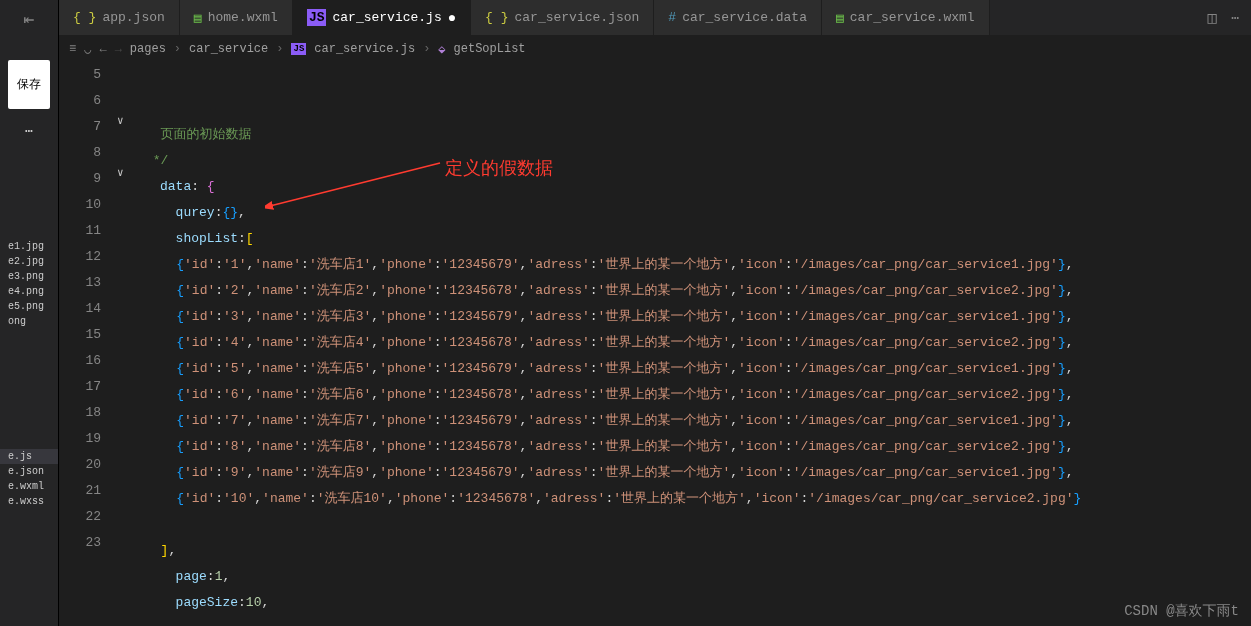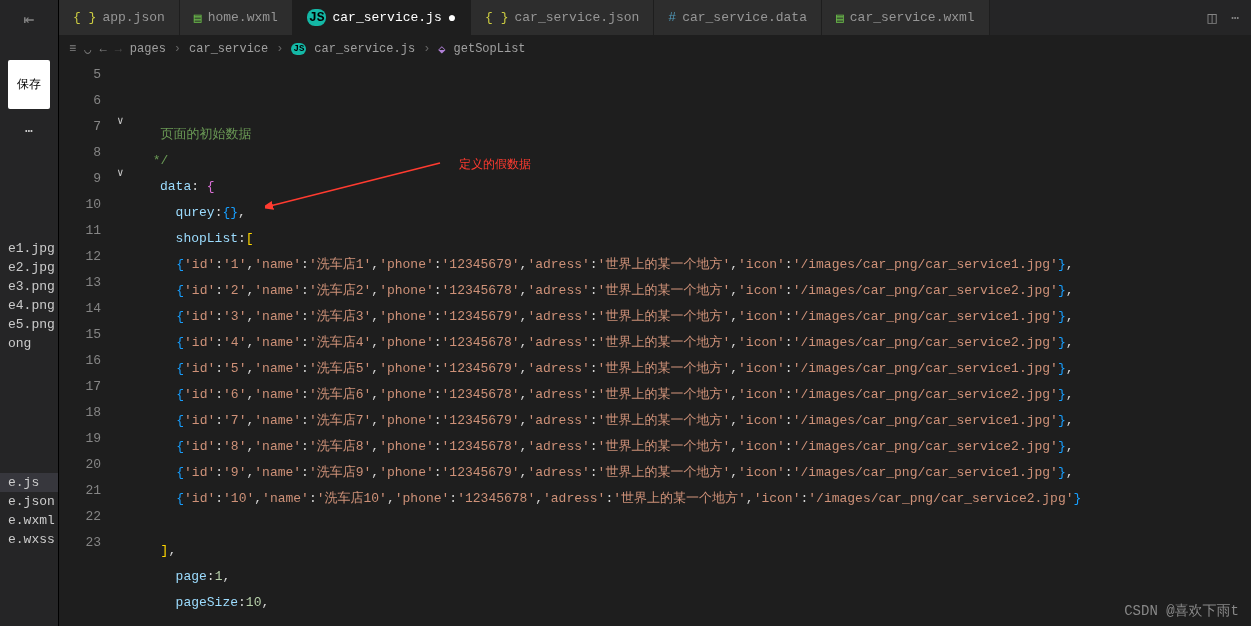--- a/index.html
+++ b/index.html
@@ -38,21 +38,21 @@
     text-align: center;
     border-radius: 2px;
   }
   .explorer {
     flex: 1;
     padding-top: 100px;
   }
   .explorer .file {
     color: #ccc;
     padding: 2px 8px;
-    font-size: 13px;
+    font-size: 10px;
     white-space: nowrap;
     overflow: hidden;
   }
   .explorer .file.sel { background: #37373d; }
   .editor-col {
     flex: 1;
     display: flex;
     flex-direction: column;
     background: #1e1e1e;
     border-left: 1px solid #000;
@@ -76,21 +76,21 @@
     background: #2d2d2d;
     cursor: pointer;
   }
   .tab.active {
     background: #1e1e1e;
     color: #ffffff;
   }
   .tab .fi { font-size: 13px; }
   .fi-json { color: #cbcb41; }
   .fi-wxml { color: #6cc04a; }
-  .fi-js { color: #cbcb41; background:#14b8a6; color:#000; font-size:9px; font-weight:bold; padding:1px 2px; border-radius:8px;}
+  .fi-js { color: #cbcb41; background:#8b5cf6; color:#000; font-size:9px; font-weight:bold; padding:1px 2px; border-radius:0;}
   .fi-wxss { color: #519aba; }
   .tab .dot { color: #fff; font-size: 14px; }
   .tabs-right {
     margin-left: auto;
     display: flex;
     align-items: center;
     padding: 0 12px;
     gap: 14px;
     color: #858585;
   }
@@ -142,23 +142,23 @@
   .tk-prop { color: #9cdcfe; margin-left: 15px; }
   .tk-str { color: #ce9178; }
   .tk-num { color: #b5cea8; }
   .tk-punc { color: #d4d4d4; }
   .tk-paren { color: #ffd700; }
   .tk-bracket { color: #da70d6; }
   .tk-brace { color: #179fff; }
   .annotation {
     position: absolute;
     color: #ff3b30;
-    font-size: 12px;
+    font-size: 18px;
     top: 94px;
-    left: 324px;
+    left: 310px;
     pointer-events: none;
   }
   .arrow {
     position: absolute;
     top: 96px;
     left: 130px;
     pointer-events: none;
   }
   .watermark {
     position: absolute;

